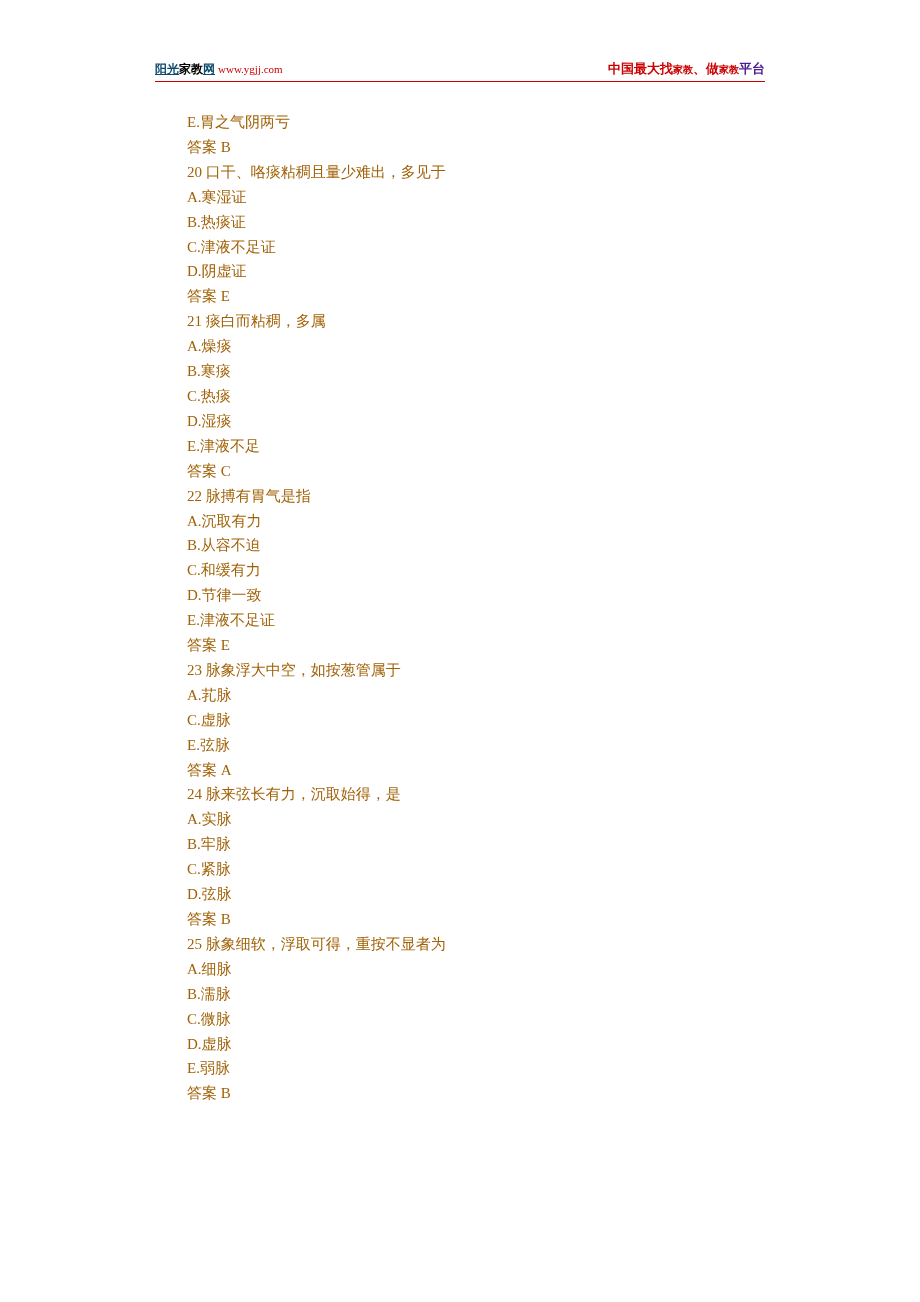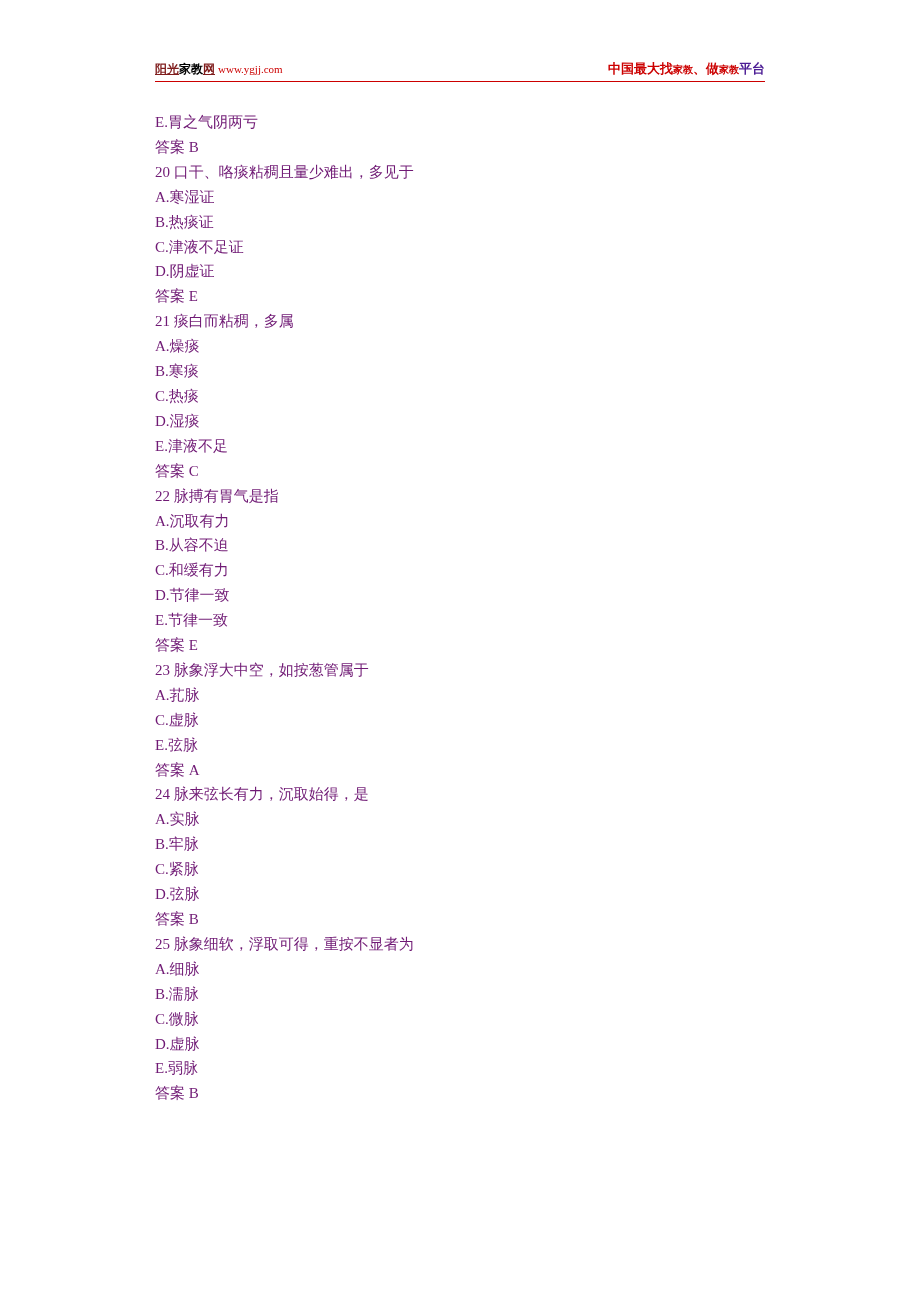--- a/index.html
+++ b/index.html
@@ -18,21 +18,21 @@
     align-items: baseline;
     border-bottom: 1px solid #cc0000;
     padding-bottom: 3px;
     margin-bottom: 28px;
   }
   .header-left {
     font-size: 12px;
     font-weight: bold;
   }
   .header-left .brand-red {
-    color: #7f1d1d;
+    color: #0c4a6e;
     text-decoration: underline;
   }
   .header-left .brand-black {
     color: #000000;
   }
   .header-left .url {
     color: #cc0000;
     font-weight: normal;
     font-size: 11px;
     margin-left: 3px;
@@ -45,21 +45,22 @@
   .header-right .small {
     font-size: 10px;
   }
   .header-right .plat {
     color: #4c1d95;
     font-size: 13px;
   }
   .content {
     font-size: 15px;
     line-height: 24.9px;
-    color: #701a75;
+    color: #a16207;
+    margin-left: 32px;
   }
   .content div {
     white-space: nowrap;
   }
 </style>
 </head>
 <body>
 
 <div class="page">
   <div class="header">
@@ -84,21 +85,21 @@
       <div>B.寒痰</div>
       <div>C.热痰</div>
       <div>D.湿痰</div>
       <div>E.津液不足</div>
       <div>答案 C</div>
       <div>22 脉搏有胃气是指</div>
       <div>A.沉取有力</div>
       <div>B.从容不迫</div>
       <div>C.和缓有力</div>
       <div>D.节律一致</div>
-      <div>E.节律一致</div>
+      <div>E.津液不足证</div>
       <div>答案 E</div>
       <div>23 脉象浮大中空，如按葱管属于</div>
       <div>A.芤脉</div>
       <div>C.虚脉</div>
       <div>E.弦脉</div>
       <div>答案 A</div>
       <div>24 脉来弦长有力，沉取始得，是</div>
       <div>A.实脉</div>
       <div>B.牢脉</div>
       <div>C.紧脉</div>

